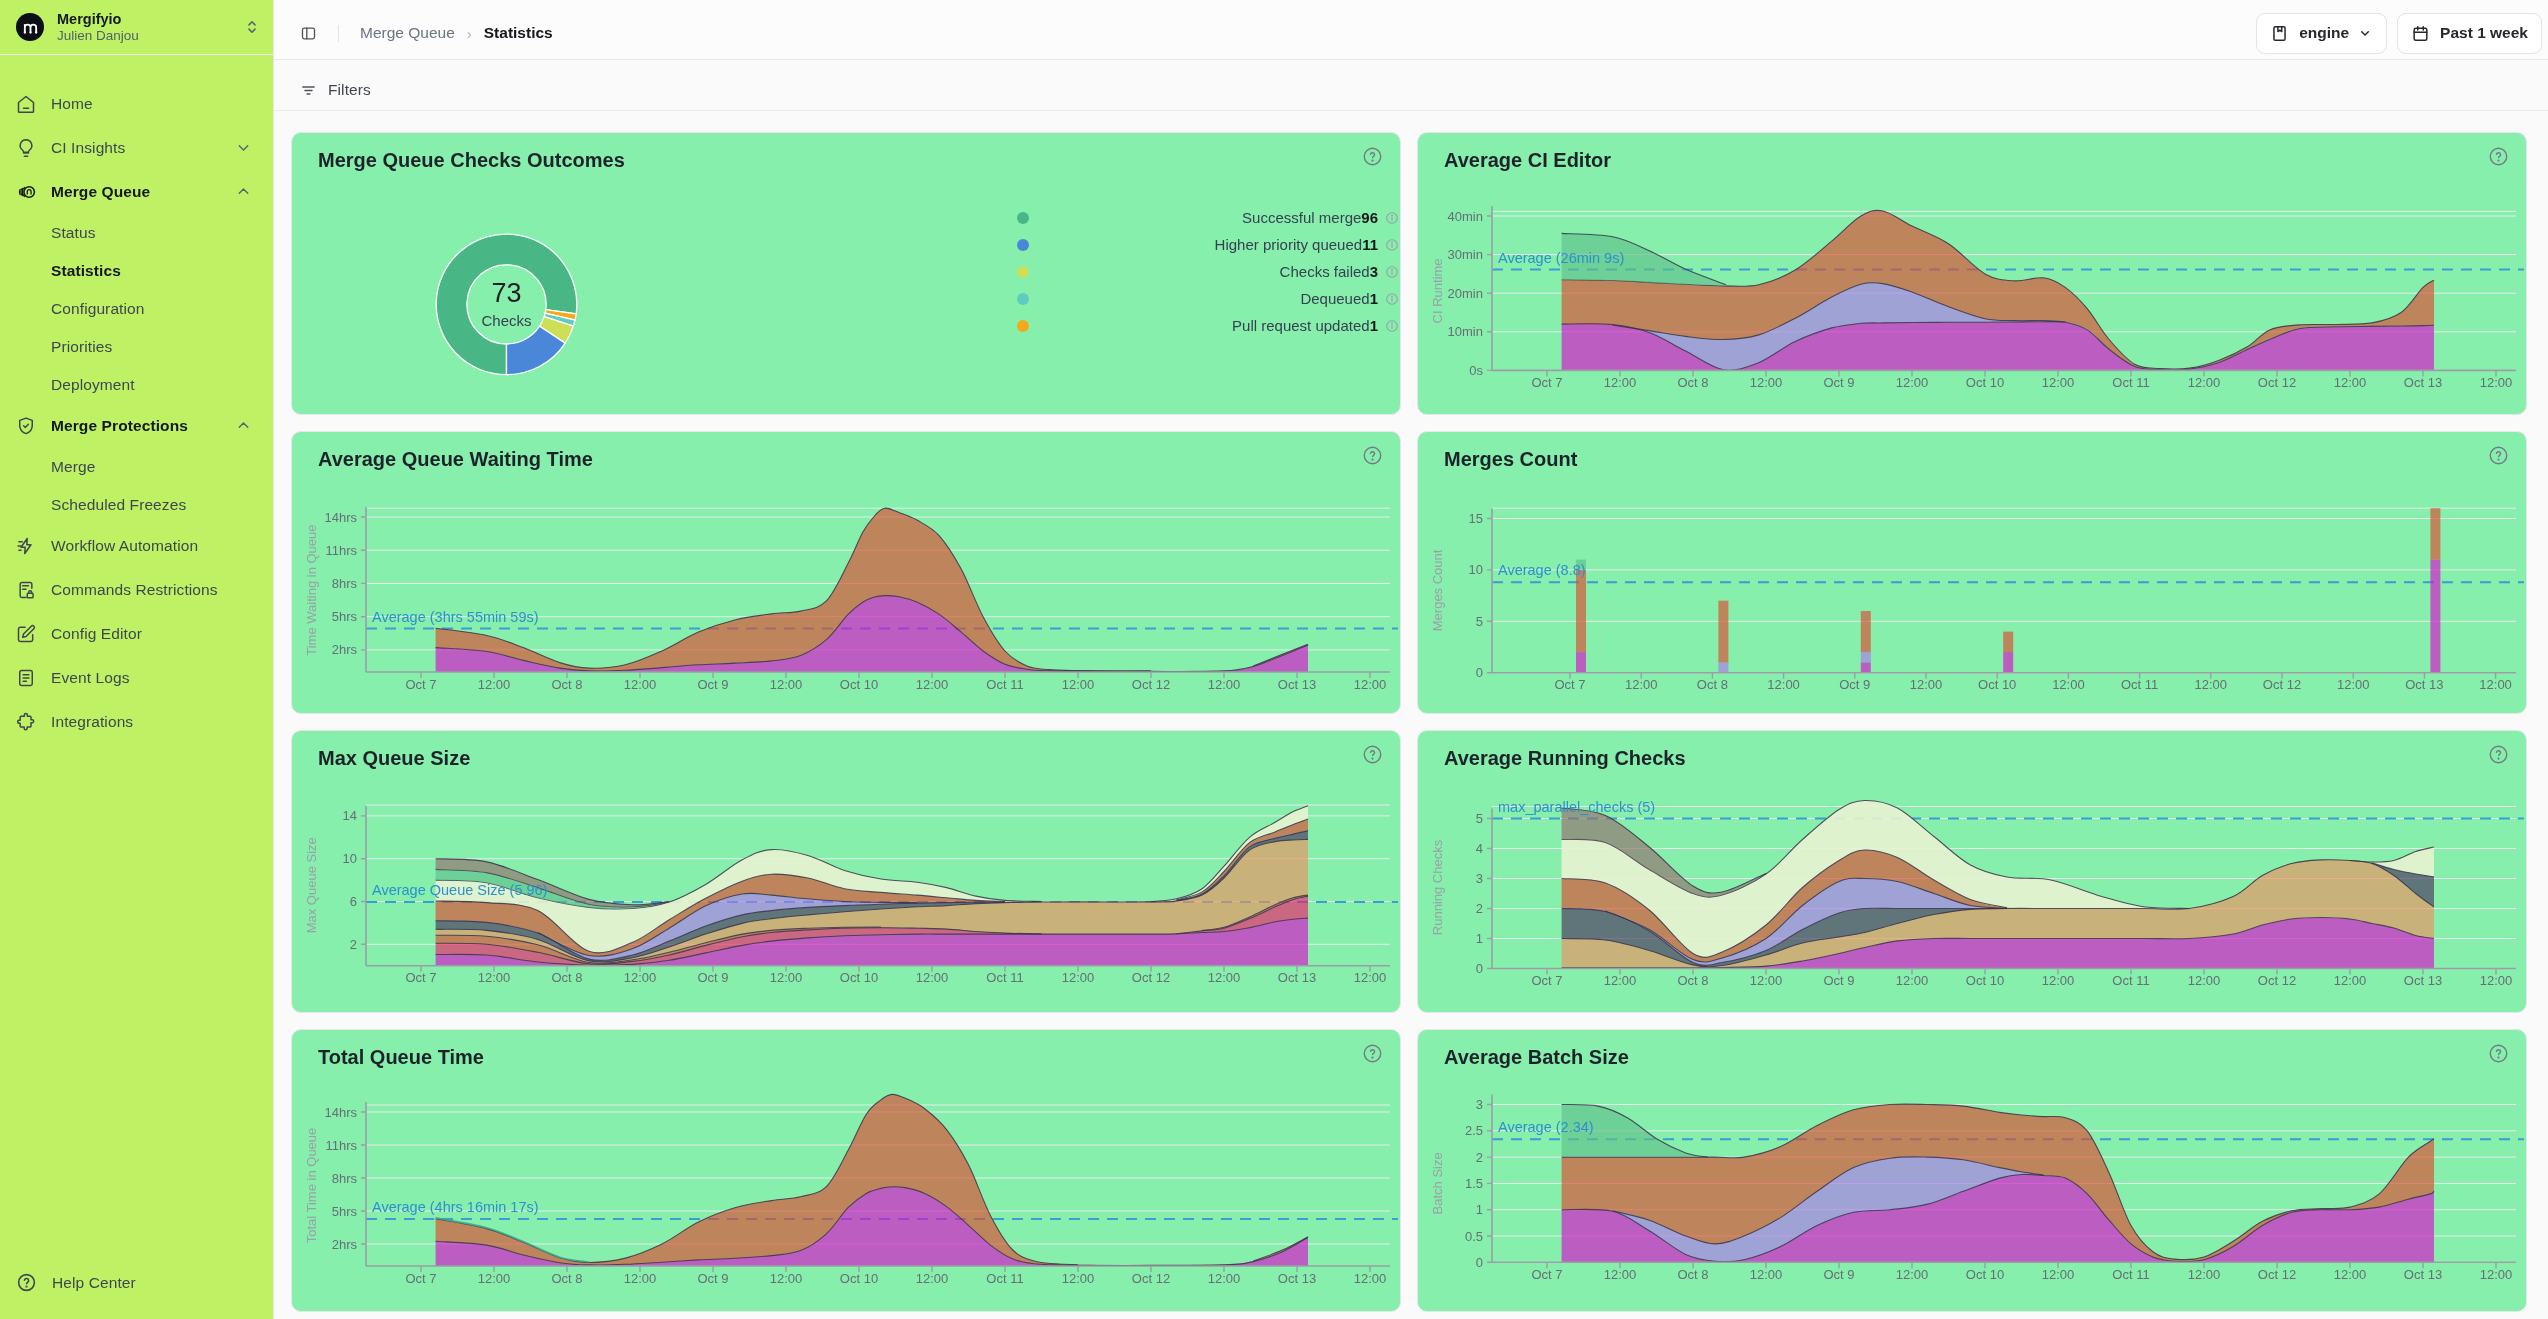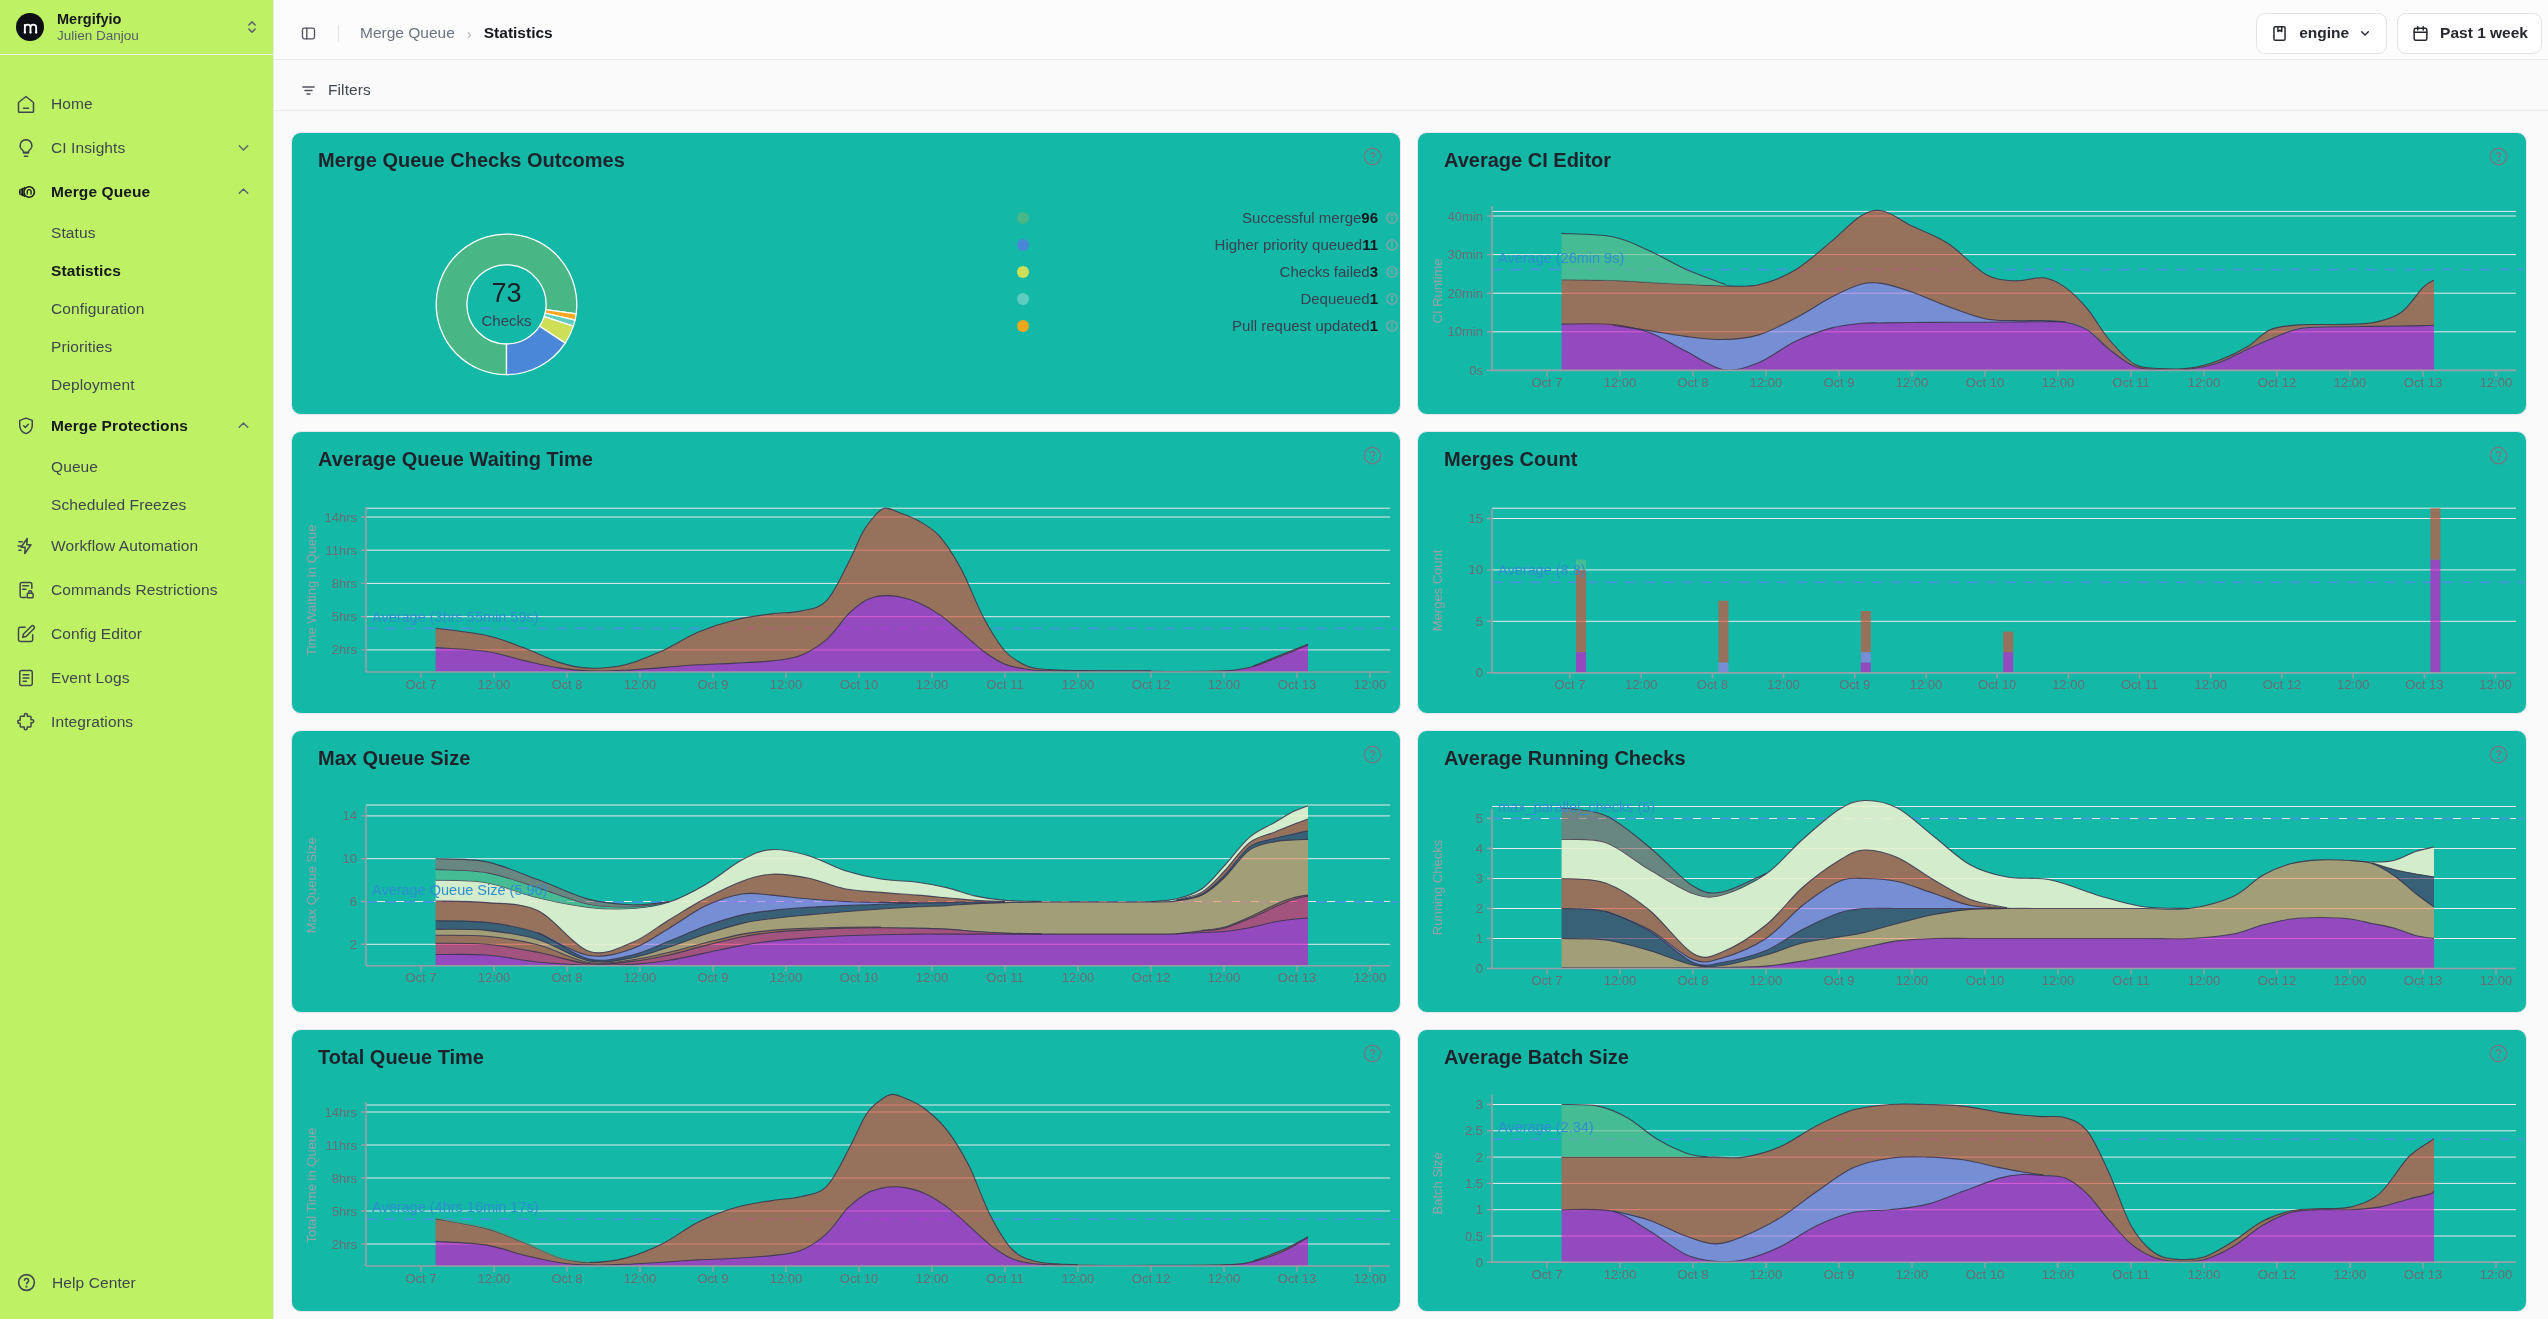--- a/index.html
+++ b/index.html
@@ -44,21 +44,21 @@
   font-size:15.5px; font-weight:600; color:#26282e; }
 .hbtn .ic { margin-right:10px; }
 .hbtn .chv { margin-left:8px; margin-right:0; width:16px;height:16px; }
 .filters { height:51px; border-bottom:1px solid #ececef; display:flex; align-items:center;
   padding:10px 26px 0; background:#fafafa; }
 .filters .ntext { margin-left:11px; font-weight:500; color:#3f4650; }
 
 .content { flex:1; padding:21px 19px 6px 17px; overflow:hidden; }
 .grid { display:grid; grid-template-columns:1110px 1110px; grid-auto-rows:283px;
   column-gap:16px; row-gap:16px; }
-.card { position:relative; background:#14b8a6; border:1px solid #e5e7ec; border-radius:10px; overflow:hidden; }
+.card { position:relative; background:#86efac; border:1px solid #e5e7ec; border-radius:10px; overflow:hidden; }
 .ctitle { position:absolute; top:16px; left:26px; font-size:20px; font-weight:700; color:#1e232b; z-index:3; }
 .chelp { position:absolute; top:13px; right:17px; width:21px; height:21px; z-index:3; }
 .chelp svg { width:100%; height:100%; }
 .chart { position:absolute; left:0; top:0; }
 .al { font-size:13px; fill:#686d76; }
 .avg { font-size:14.5px; fill:#2e8fd0; }
 .yt { font-size:13px; fill:#9aa0a8; }
 .donutwrap { position:absolute; inset:0; }
 .legend { position:absolute; left:725px; top:71px; width:382px; z-index:2;text-align:right; }
 .lrow { display:flex; align-items:center; height:27px; }
@@ -150,21 +150,21 @@
               <path d="M12 2.5 4.5 5.2v6.1c0 4.6 3.2 8.2 7.5 9.9 4.3-1.7 7.5-5.3 7.5-9.9V5.2Z"></path>
               <path d="m9.2 11.8 2 2 3.6-3.8"></path>
             </svg>
           </span>
           <span class="ntext">Merge Protections</span>
           <span class="nchev"><svg viewBox="0 0 24 24" fill="none" stroke="#5b6472" stroke-width="2" stroke-linecap="round" stroke-linejoin="round">
               <path d="m6 14.5 6-6 6 6"></path>
             </svg></span>
         </div>
         <div class="nrow sub">
-          <span class="ntext">Queue</span>
+          <span class="ntext">Merge</span>
         </div>
         <div class="nrow sub">
           <span class="ntext">Scheduled Freezes</span>
         </div>
         <div class="nrow item">
           <span class="ic" style="width:20px;height:20px;">
             <svg viewBox="0 0 24 24" fill="none" stroke="#3f4650" stroke-width="1.8" stroke-linecap="round" stroke-linejoin="round">
               <path d="M13.5 3 6 13.5h5L10.5 21 18 10.5h-5Z"></path>
               <path d="M3.5 7h4M2.5 12h3M3.5 17h2.5"></path>
             </svg>

